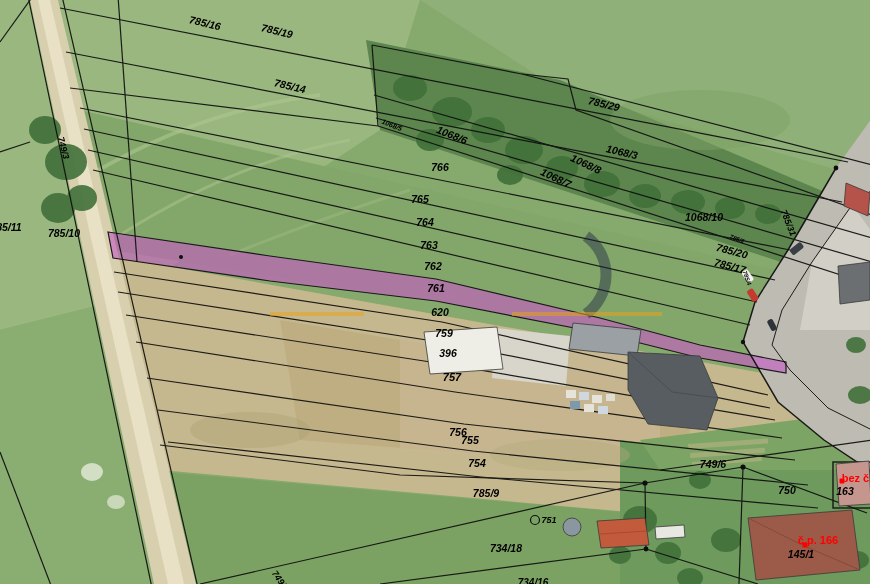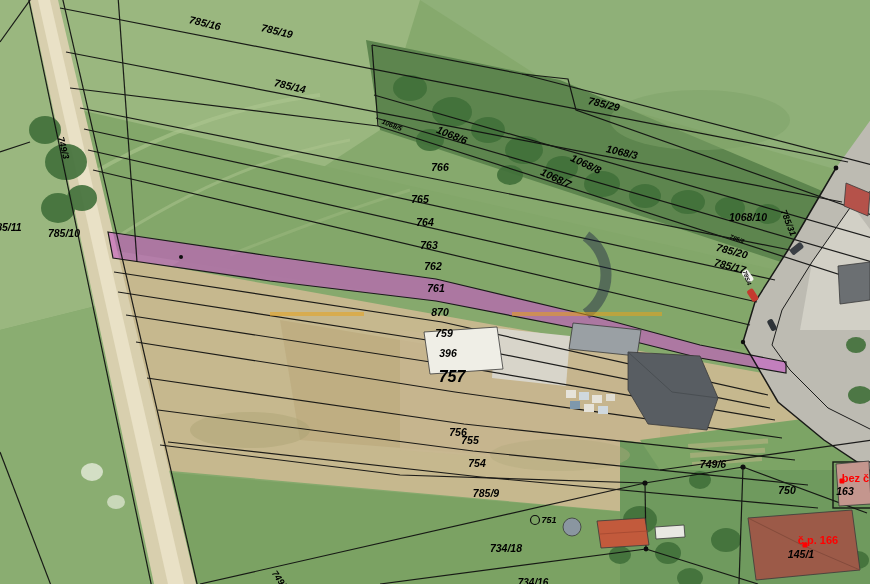--- a/index.html
+++ b/index.html
@@ -210,32 +210,32 @@
       <div class="parcel-label" style="left: 452px; top: 135px; font-size: 10.5px; transform: translate(-50%, -50%) rotate(22deg);">1068/6</div>
       <div class="parcel-label" style="left: 622px; top: 152px; font-size: 10.5px; transform: translate(-50%, -50%) rotate(13deg);">1068/3</div>
       <div class="parcel-label" style="left: 586px; top: 164px; font-size: 10.5px; transform: translate(-50%, -50%) rotate(25deg);">1068/8</div>
       <div class="parcel-label" style="left: 556px; top: 178px; font-size: 10.5px; transform: translate(-50%, -50%) rotate(25deg);">1068/7</div>
       <div class="parcel-label" style="left: 417px; top: 167px; font-size: 10.5px; transform: translate(-50%, -50%) rotate(0deg); margin-left: 23px;">766</div>
       <div class="parcel-label" style="left: 420px; top: 199px; font-size: 10.5px; transform: translate(-50%, -50%) rotate(0deg);">765</div>
       <div class="parcel-label" style="left: 425px; top: 222px; font-size: 10.5px; transform: translate(-50%, -50%) rotate(0deg);">764</div>
       <div class="parcel-label" style="left: 429px; top: 245px; font-size: 10.5px; transform: translate(-50%, -50%) rotate(0deg);">763</div>
       <div class="parcel-label" style="left: 433px; top: 266px; font-size: 10.5px; transform: translate(-50%, -50%) rotate(0deg);">762</div>
       <div class="parcel-label" style="left: 436px; top: 288px; font-size: 10.5px; transform: translate(-50%, -50%) rotate(0deg);">761</div>
-      <div class="parcel-label" style="left: 440px; top: 312px; font-size: 10.5px; transform: translate(-50%, -50%) rotate(0deg);">870</div>
+      <div class="parcel-label" style="left: 440px; top: 312px; font-size: 10.5px; transform: translate(-50%, -50%) rotate(0deg);">620</div>
       <div class="parcel-label" style="left: 444px; top: 333px; font-size: 10.5px; transform: translate(-50%, -50%) rotate(0deg);">759</div>
       <div class="parcel-label" style="left: 448px; top: 353px; font-size: 10.5px; transform: translate(-50%, -50%) rotate(0deg);">396</div>
-      <div class="parcel-label" style="left: 452px; top: 377px; font-size: 16px; transform: translate(-50%, -50%) rotate(0deg);">757</div>
+      <div class="parcel-label" style="left: 452px; top: 377px; font-size: 11px; transform: translate(-50%, -50%) rotate(0deg);">757</div>
       <div class="parcel-label" style="left: 458px; top: 409px; font-size: 10.5px; transform: translate(-50%, -50%) rotate(0deg); margin-top: 23px;">756</div>
       <div class="parcel-label" style="left: 470px; top: 440px; font-size: 10.5px; transform: translate(-50%, -50%) rotate(0deg);">755</div>
       <div class="parcel-label" style="left: 477px; top: 463px; font-size: 10.5px; transform: translate(-50%, -50%) rotate(0deg);">754</div>
       <div class="parcel-label" style="left: 486px; top: 493px; font-size: 10.5px; transform: translate(-50%, -50%) rotate(0deg); text-align: center;">785/9</div>
       <div class="parcel-label" style="left: 63px; top: 148px; font-size: 9px; transform: translate(-50%, -50%) rotate(75deg);">749/3</div>
       <div class="parcel-label" style="left: 6px; top: 227px; font-size: 10.5px; transform: translate(-50%, -50%) rotate(0deg);">785/11</div>
       <div class="parcel-label" style="left: 64px; top: 233px; font-size: 10.5px; transform: translate(-50%, -50%) rotate(0deg);">785/10</div>
-      <div class="parcel-label" style="left: 748px; top: 217px; font-size: 10.5px; transform: translate(-50%, -50%) rotate(0deg);">1068/10</div>
+      <div class="parcel-label" style="left: 704px; top: 217px; font-size: 10.5px; transform: translate(-50%, -50%) rotate(0deg);">1068/10</div>
       <div class="parcel-label" style="left: 788px; top: 223px; font-size: 9px; transform: translate(-50%, -50%) rotate(68deg);">785/31</div>
       <div class="parcel-label" style="left: 737px; top: 239px; font-size: 6px; transform: translate(-50%, -50%) rotate(20deg);">785/2</div>
       <div class="parcel-label" style="left: 732px; top: 251px; font-size: 10.5px; transform: translate(-50%, -50%) rotate(15deg);">785/20</div>
       <div class="parcel-label" style="left: 730px; top: 266px; font-size: 10.5px; transform: translate(-50%, -50%) rotate(15deg);">785/17</div>
       <div class="parcel-label" style="left: 747px; top: 278px; font-size: 6px; transform: translate(-50%, -50%) rotate(70deg);">785/4</div>
       <div class="parcel-label" style="left: 713px; top: 464px; font-size: 10.5px; transform: translate(-50%, -50%) rotate(0deg);">749/6</div>
       <div class="parcel-label" style="left: 787px; top: 490px; font-size: 10.5px; transform: translate(-50%, -50%) rotate(0deg);">750</div>
       <div class="parcel-label" style="left: 845px; top: 491px; font-size: 10.5px; transform: translate(-50%, -50%) rotate(0deg); text-align: center;">163</div>
       <div class="parcel-label" style="left: 549px; top: 520px; font-size: 9px; transform: translate(-50%, -50%) rotate(0deg);">751</div>
       <div class="parcel-label" style="left: 506px; top: 548px; font-size: 10.5px; transform: translate(-50%, -50%) rotate(0deg);">734/18</div>

